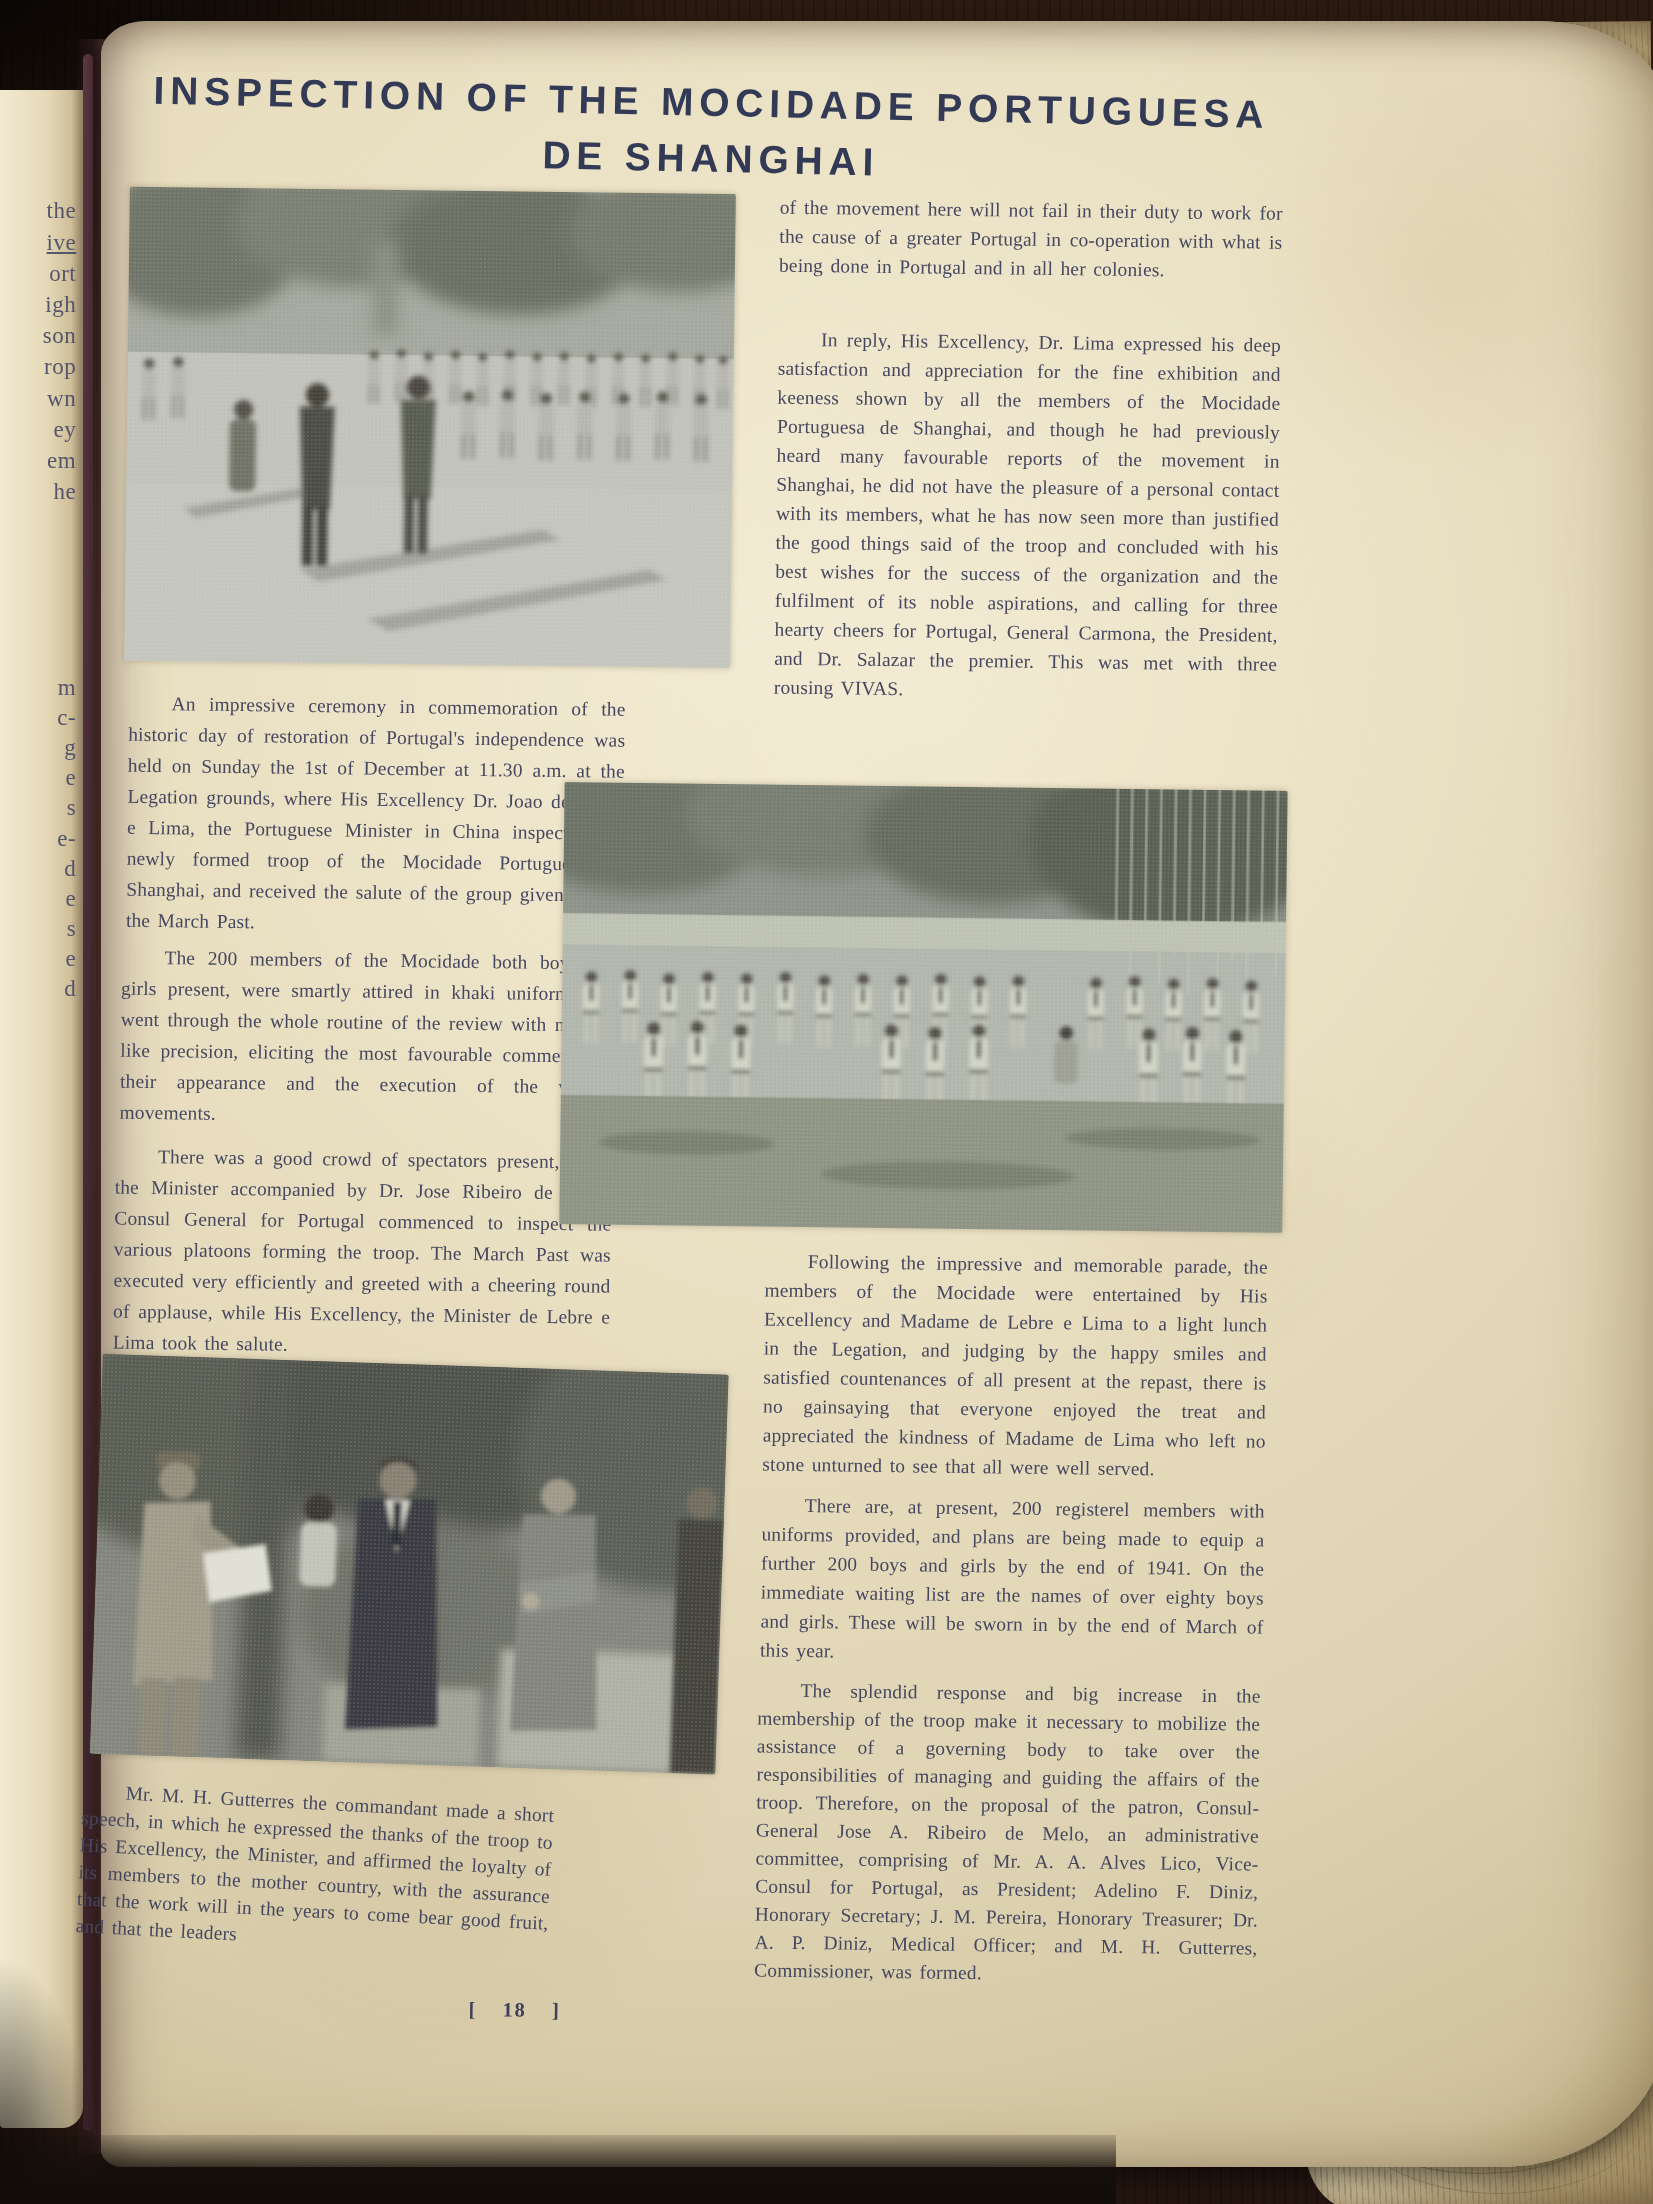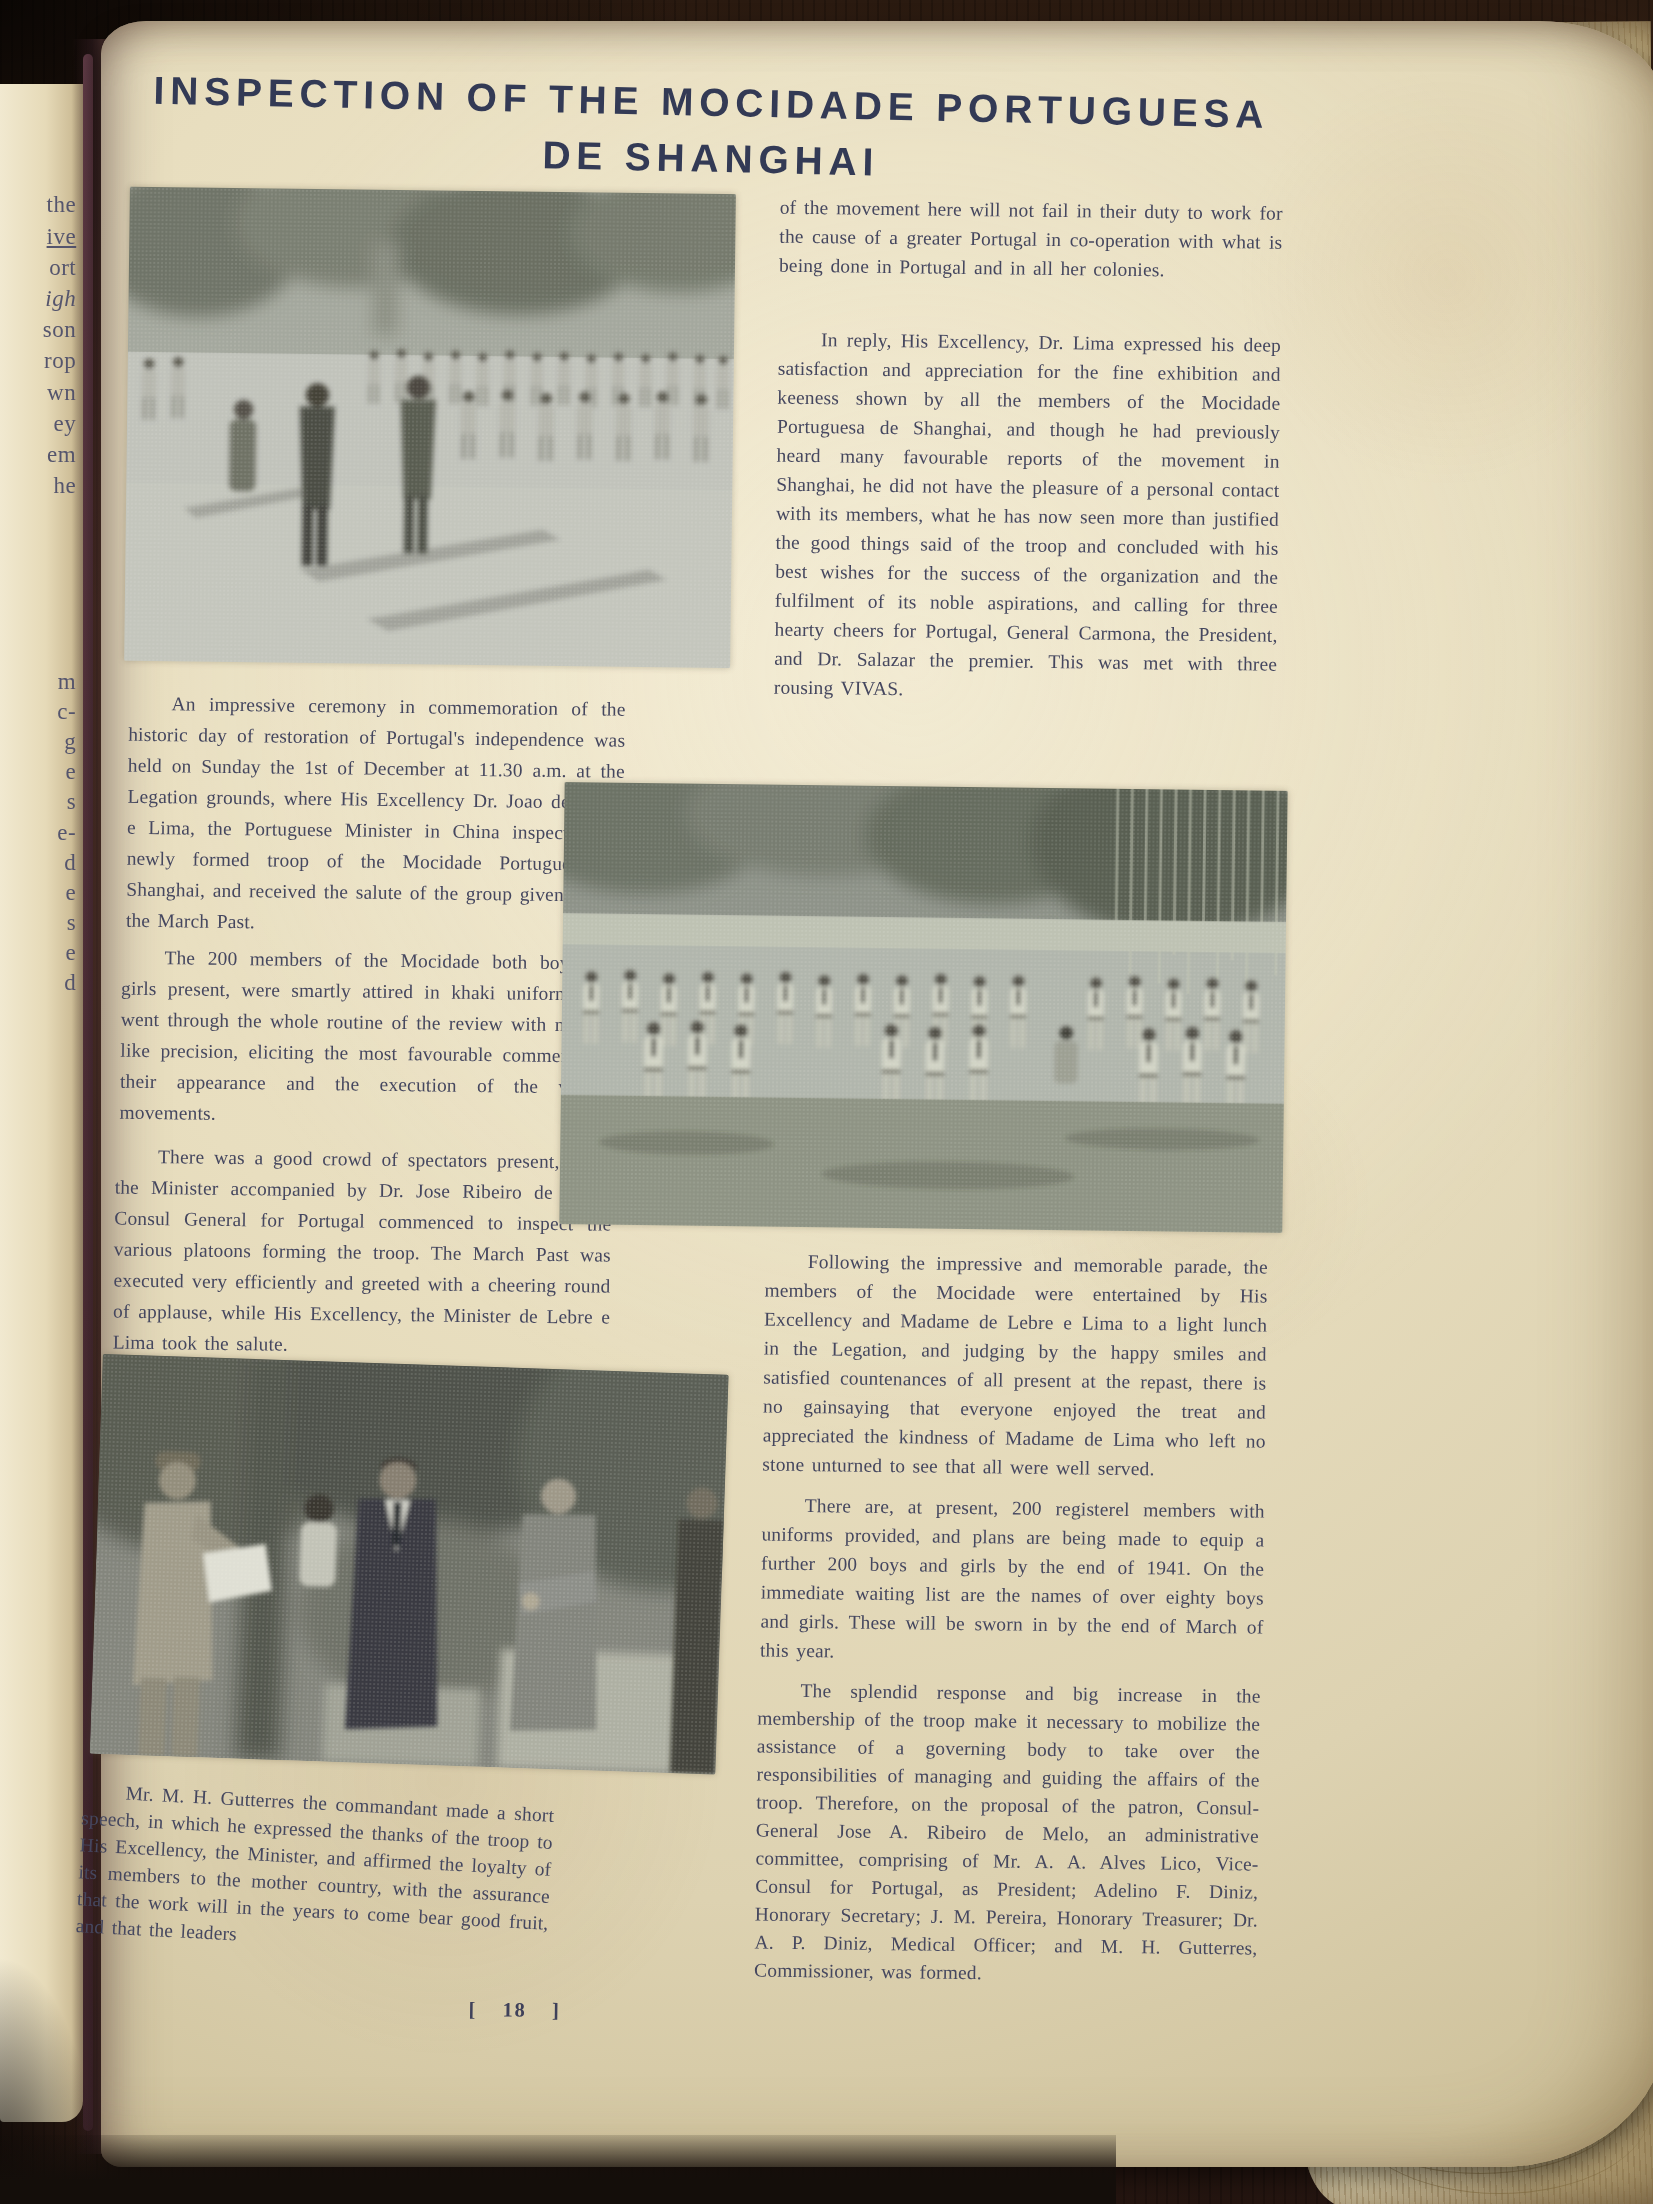--- a/index.html
+++ b/index.html
@@ -20,21 +20,21 @@
   .page-stack::after{content:"";position:absolute;inset:0;border-radius:inherit;
     background:repeating-linear-gradient(88deg,rgba(120,95,55,.30) 0 1.5px,rgba(0,0,0,0) 1.5px 5.8px);}
   .page-curl{position:absolute;border:0;border-bottom:1.9px solid rgba(130,105,60,.55);
     border-radius:50%;pointer-events:none;}
   
   .bottom-shadow{position:absolute;left:0;top:2135px;width:1116px;height:70px;
     background:linear-gradient(180deg,rgba(18,12,8,.15) 0%,#140e0a 65%);}
   .corner-shadow{position:absolute;left:0;top:1795px;width:146px;height:409px;
     background:radial-gradient(90% 80% at 0% 100%,rgba(10,7,5,.85),rgba(10,7,5,0) 75%);}
   
-  .facing-page{position:absolute;left:0;top:84px;width:83px;height:2038px;
+  .facing-page{position:absolute;left:0;top:90px;width:83px;height:2038px;
     background:linear-gradient(90deg,#f1e9d0 0%,#e6dab8 55%,#cfbf99 85%,#b7a67f 100%);
     border-radius:0 0 21.3px 3.9px;}
   .frag{position:absolute;right:6.8px;font:23px/1 "Liberation Serif",serif;color:#55556d;letter-spacing:0.5px;}
   .cover-line{position:absolute;left:83px;top:54px;width:9.7px;height:2077px;
     background:linear-gradient(180deg,#6d4450 0%,#59353f 50%,#41262c 100%);border-radius:4.9px;}
   .gutter{position:absolute;left:72px;top:39px;width:50px;height:2115px;
     background:linear-gradient(90deg,rgba(30,18,22,0) 0%,rgba(55,32,38,.5) 40%,rgba(90,58,58,.6) 60%,rgba(60,40,40,.25) 82%,rgba(0,0,0,0) 100%);}
   
   .main-page{position:absolute;left:101px;top:21.3px;width:1564px;height:2146px;
     border-radius:45px 126px 165px 21.3px / 33px 87px 136px 17.5px;
@@ -92,21 +92,21 @@
 
   <div class="page-stack"></div>
   <div class="page-curl" style="left:1320px;top:1989px;width:320px;height:184px;"></div>
   <div class="page-curl" style="left:1349px;top:2028px;width:301px;height:165px;"></div>
 
   <div class="facing-page">
     <div>
         <span class="frag" style="top: 109px;">the</span>
         <span class="frag" style="top: 141px; text-decoration: underline;">ive</span>
         <span class="frag" style="top: 172px;">ort</span>
-        <span class="frag" style="top: 203px; font-style: italic;">igh</span>
+        <span class="frag" style="top: 203px;">igh</span>
         <span class="frag" style="top: 234px;">son</span>
         <span class="frag" style="top: 265px;">rop</span>
         <span class="frag" style="top: 297px;">wn</span>
         <span class="frag" style="top: 328px; text-align: right;">ey</span>
         <span class="frag" style="top: 359px;">em</span>
         <span class="frag" style="top: 390px; margin-left: 38px;">he</span>
         <span class="frag" style="top: 586px;">m</span>
         <span class="frag" style="top: 616px;">c-</span>
         <span class="frag" style="top: 646px;">g</span>
         <span class="frag" style="top: 676px;">e</span>

